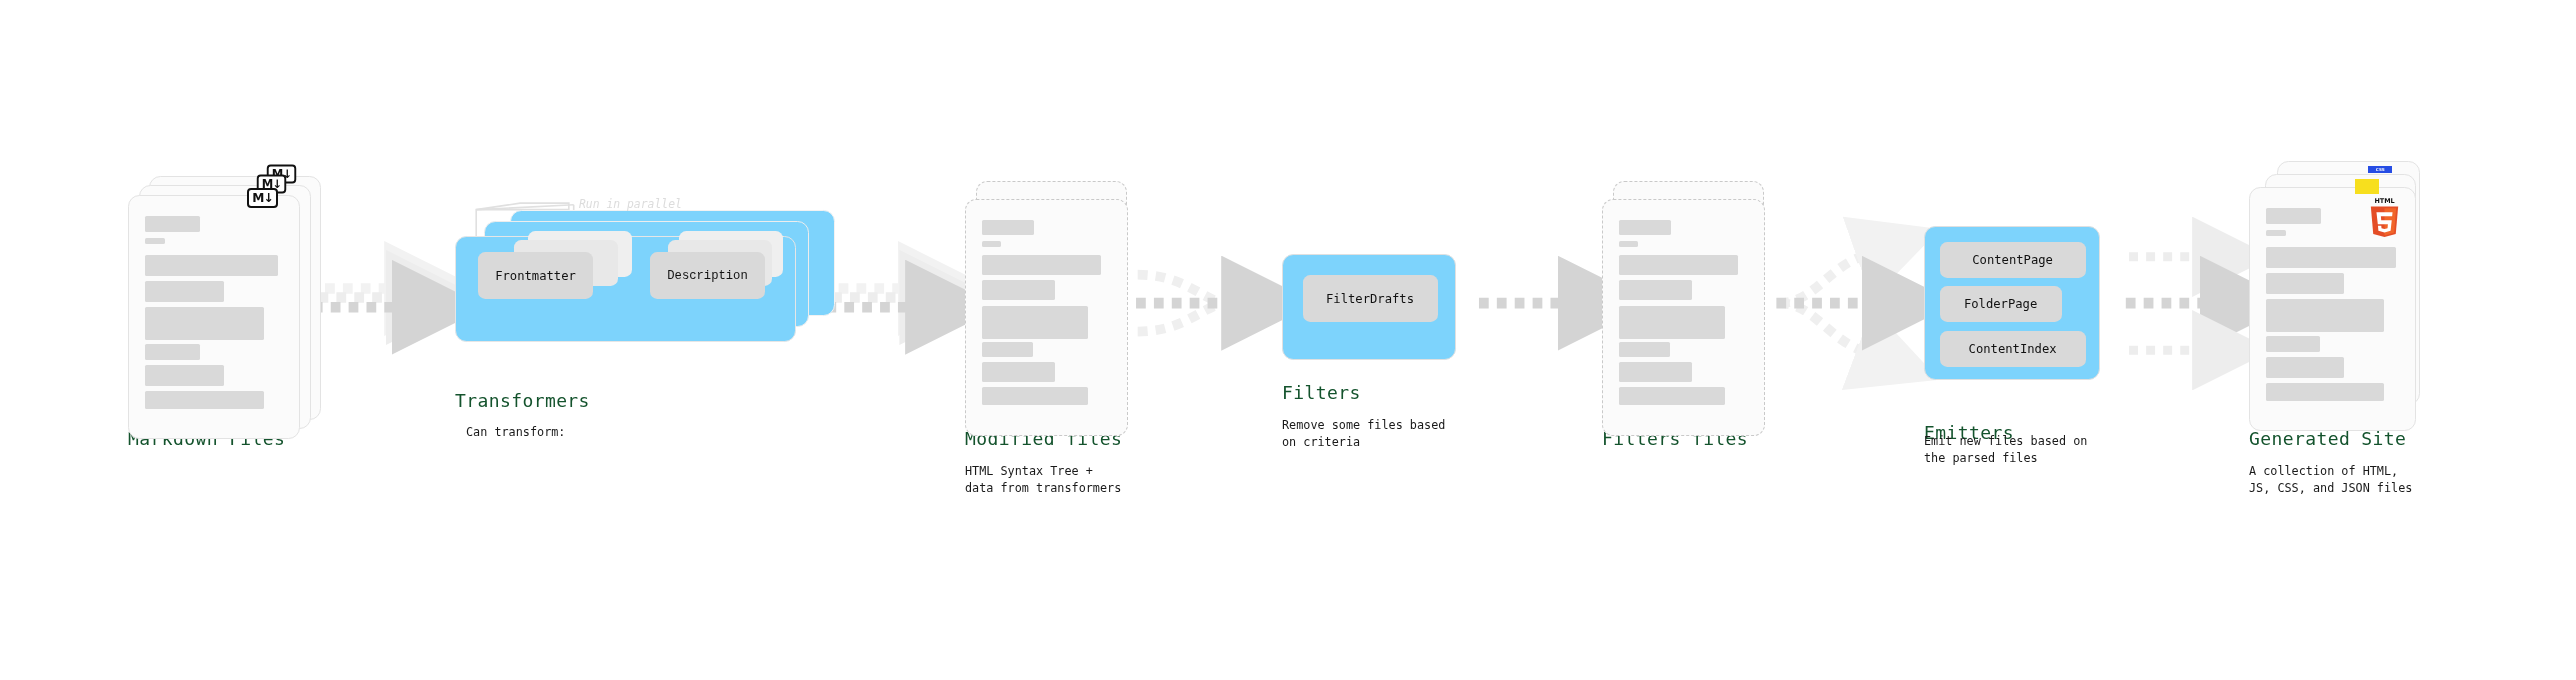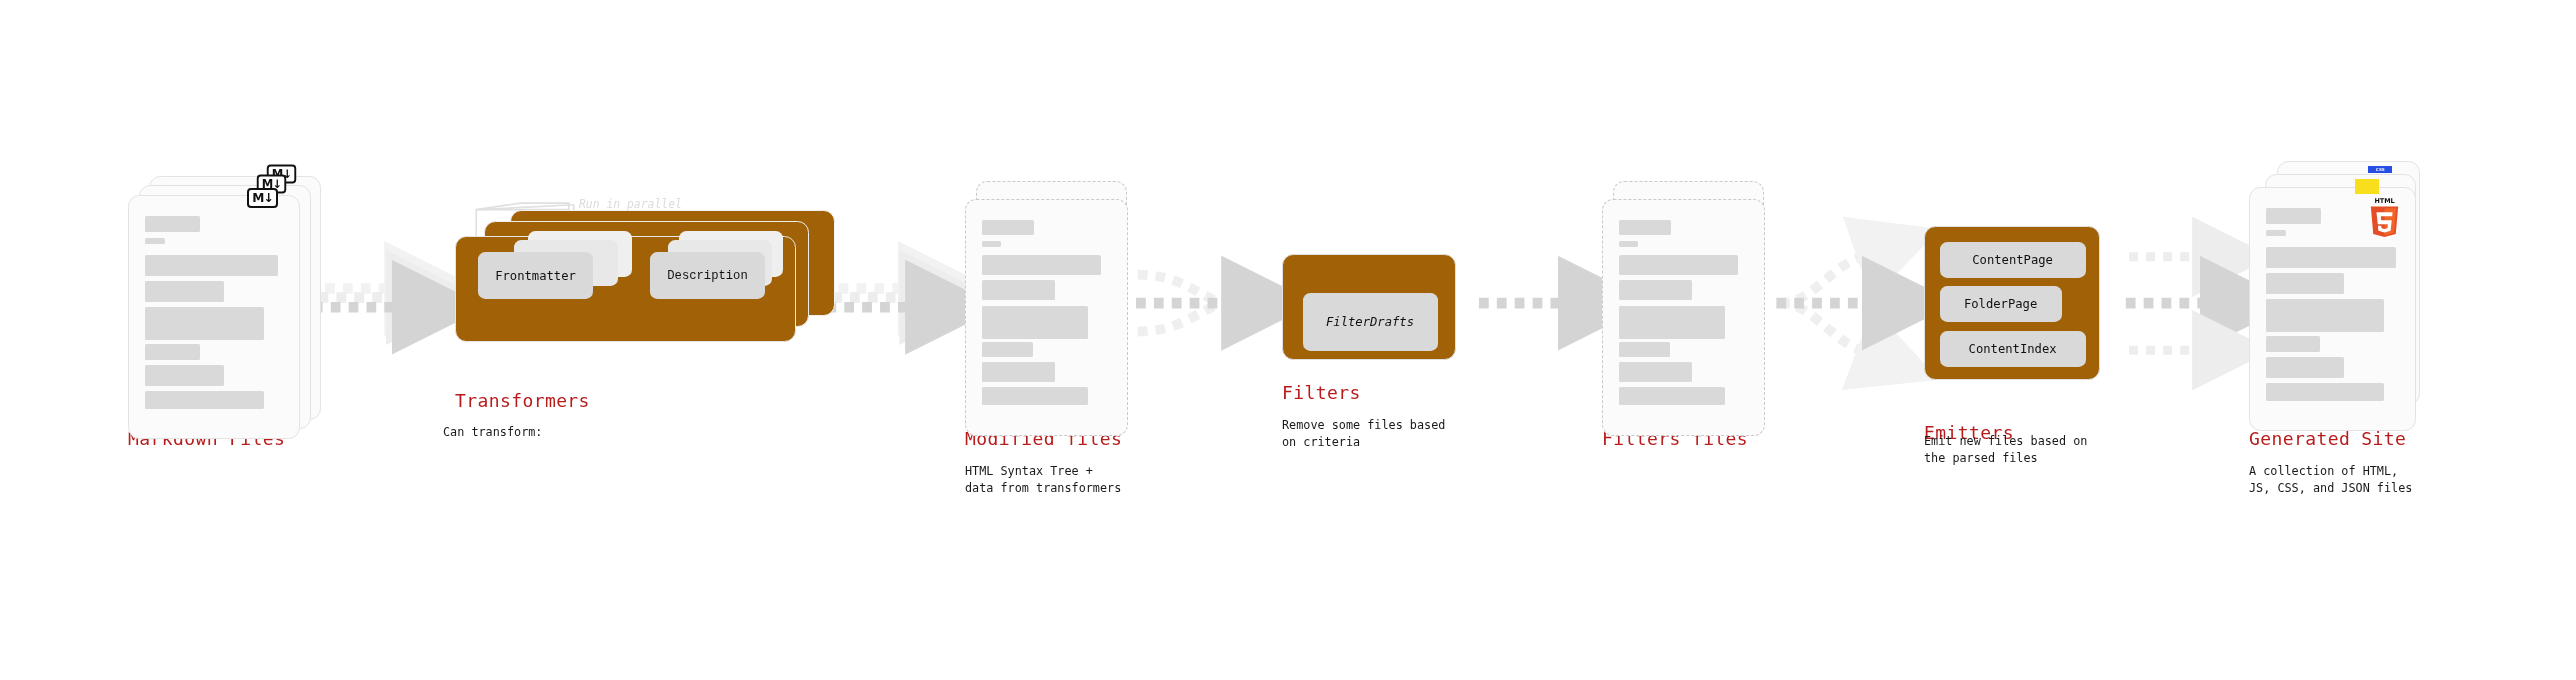--- a/index.html
+++ b/index.html
@@ -86,21 +86,21 @@
     font-family: "DejaVu Sans", "Liberation Sans", sans-serif;
   }
   .js-badge {
     width: 24.4px; height: 14.6px;
     background: #f7df1e;
   }
 
   
   .pbox {
     position: absolute;
-    background: #a16207;
+    background: #7dd3fc;
     border: 1.6px solid #e0e0e0;
     border-radius: 11.4px;
     box-sizing: border-box;
   }
   .pbox.ghost3 { border-color: #f2f2f2; }
   .pbox.ghost2 { border-color: #ededed; }
   .pbox.ghost1 { border-color: #e6e6e6; }
 
   .chip {
     position: absolute;
@@ -116,21 +116,21 @@
     font-family: "DejaVu Sans Mono", "Liberation Mono", monospace;
   }
   .chip.g3 { background: #efefef; color: transparent; }
   .chip.g2 { background: #e8e8e8; color: transparent; }
 
   
   .title {
     position: absolute;
     font-size: 18px;
     letter-spacing: 0.4px;
-    color: #b91c1c;
+    color: #14532d;
     white-space: nowrap;
     font-family: "DejaVu Sans Mono", "Liberation Mono", monospace;
   }
   .sub {
     position: absolute;
     font-size: 11.8px;
     line-height: 1.48;
     color: #1a1a1a;
     white-space: pre;
     font-family: "DejaVu Sans Mono", "Liberation Mono", monospace;
@@ -252,21 +252,21 @@
       <div class="chip g2" style="left:59px; top:22px; width:104px; height:46px;"></div>
       <div class="chip" style="left:23px; top:34px; width:115px; height:47px;">Frontmatter</div>
 
       <div class="chip g3" style="left:224px; top:13px; width:104px; height:46px;"></div>
       <div class="chip g2" style="left:213px; top:22px; width:104px; height:46px;"></div>
       <div class="chip" style="left:195px; top:34px; width:115px; height:47px;font-family:Liberation Mono, monospace;">Description</div>
     </div>
   </div>
   <div class="annot" style="left:579px; top:197px;font-style:italic;">Run in parallel</div>
   <div class="title" style="left:455px; top:390px;">Transformers</div>
-  <div class="sub" style="left:443px; top:424px;">Can transform:</div>
+  <div class="sub" style="left:466px; top:424px;">Can transform:</div>
 
   <div class="node" style="left:965px; top:199px;">
     <div class="stack">
       <div class="sheet dashed" style="left:11.4px; top:-18px; width:151px; height:228px; z-index:1;"></div>
       <div class="sheet dashed" style="left:0px;  top:0px;   width:163px; height:237px; z-index:2;">
         <div class="skel" style="left:16.3px; top:19.5px; width:52px; height:15.4px;"></div>
         <div class="skel" style="left:16.3px; top:41px; width:18.7px; height:5.7px;"></div>
         <div class="skel" style="left:16.3px; top:55px; width:119px; height:20.3px;"></div>
         <div class="skel" style="left:16.3px; top:80px; width:73px; height:20.3px;"></div>
         <div class="skel" style="left:16.3px; top:106px; width:106px; height:32.5px;"></div>
@@ -275,21 +275,21 @@
         <div class="skel" style="left:16.3px; top:187px; width:106px; height:18px;"></div>
       </div>
     </div>
   </div>
   <div class="title" style="left:965px; top:428px;">Modified files</div>
   <div class="sub" style="left:965px; top:463px;">HTML Syntax Tree +
 data from transformers</div>
 
   <div class="node" style="left:1282px; top:254px;">
     <div class="pbox" style="left:0; top:0; width:174px; height:106px;">
-      <div class="chip" style="left:19.5px; top:38px; width:135px; height:58px;font-style:italic;">FilterDrafts</div>
+      <div class="chip" style="left:19.5px; top:20px; width:135px; height:47px;">FilterDrafts</div>
     </div>
   </div>
   <div class="title" style="left:1282px; top:382px;">Filters</div>
   <div class="sub" style="left:1282px; top:417px;">Remove some files based
 on criteria</div>
 
   <div class="node" style="left:1602px; top:199px;">
     <div class="stack">
       <div class="sheet dashed" style="left:11.4px; top:-18px; width:151px; height:228px; z-index:1;"></div>
       <div class="sheet dashed" style="left:0px;  top:0px;   width:163px; height:237px; z-index:2;">

